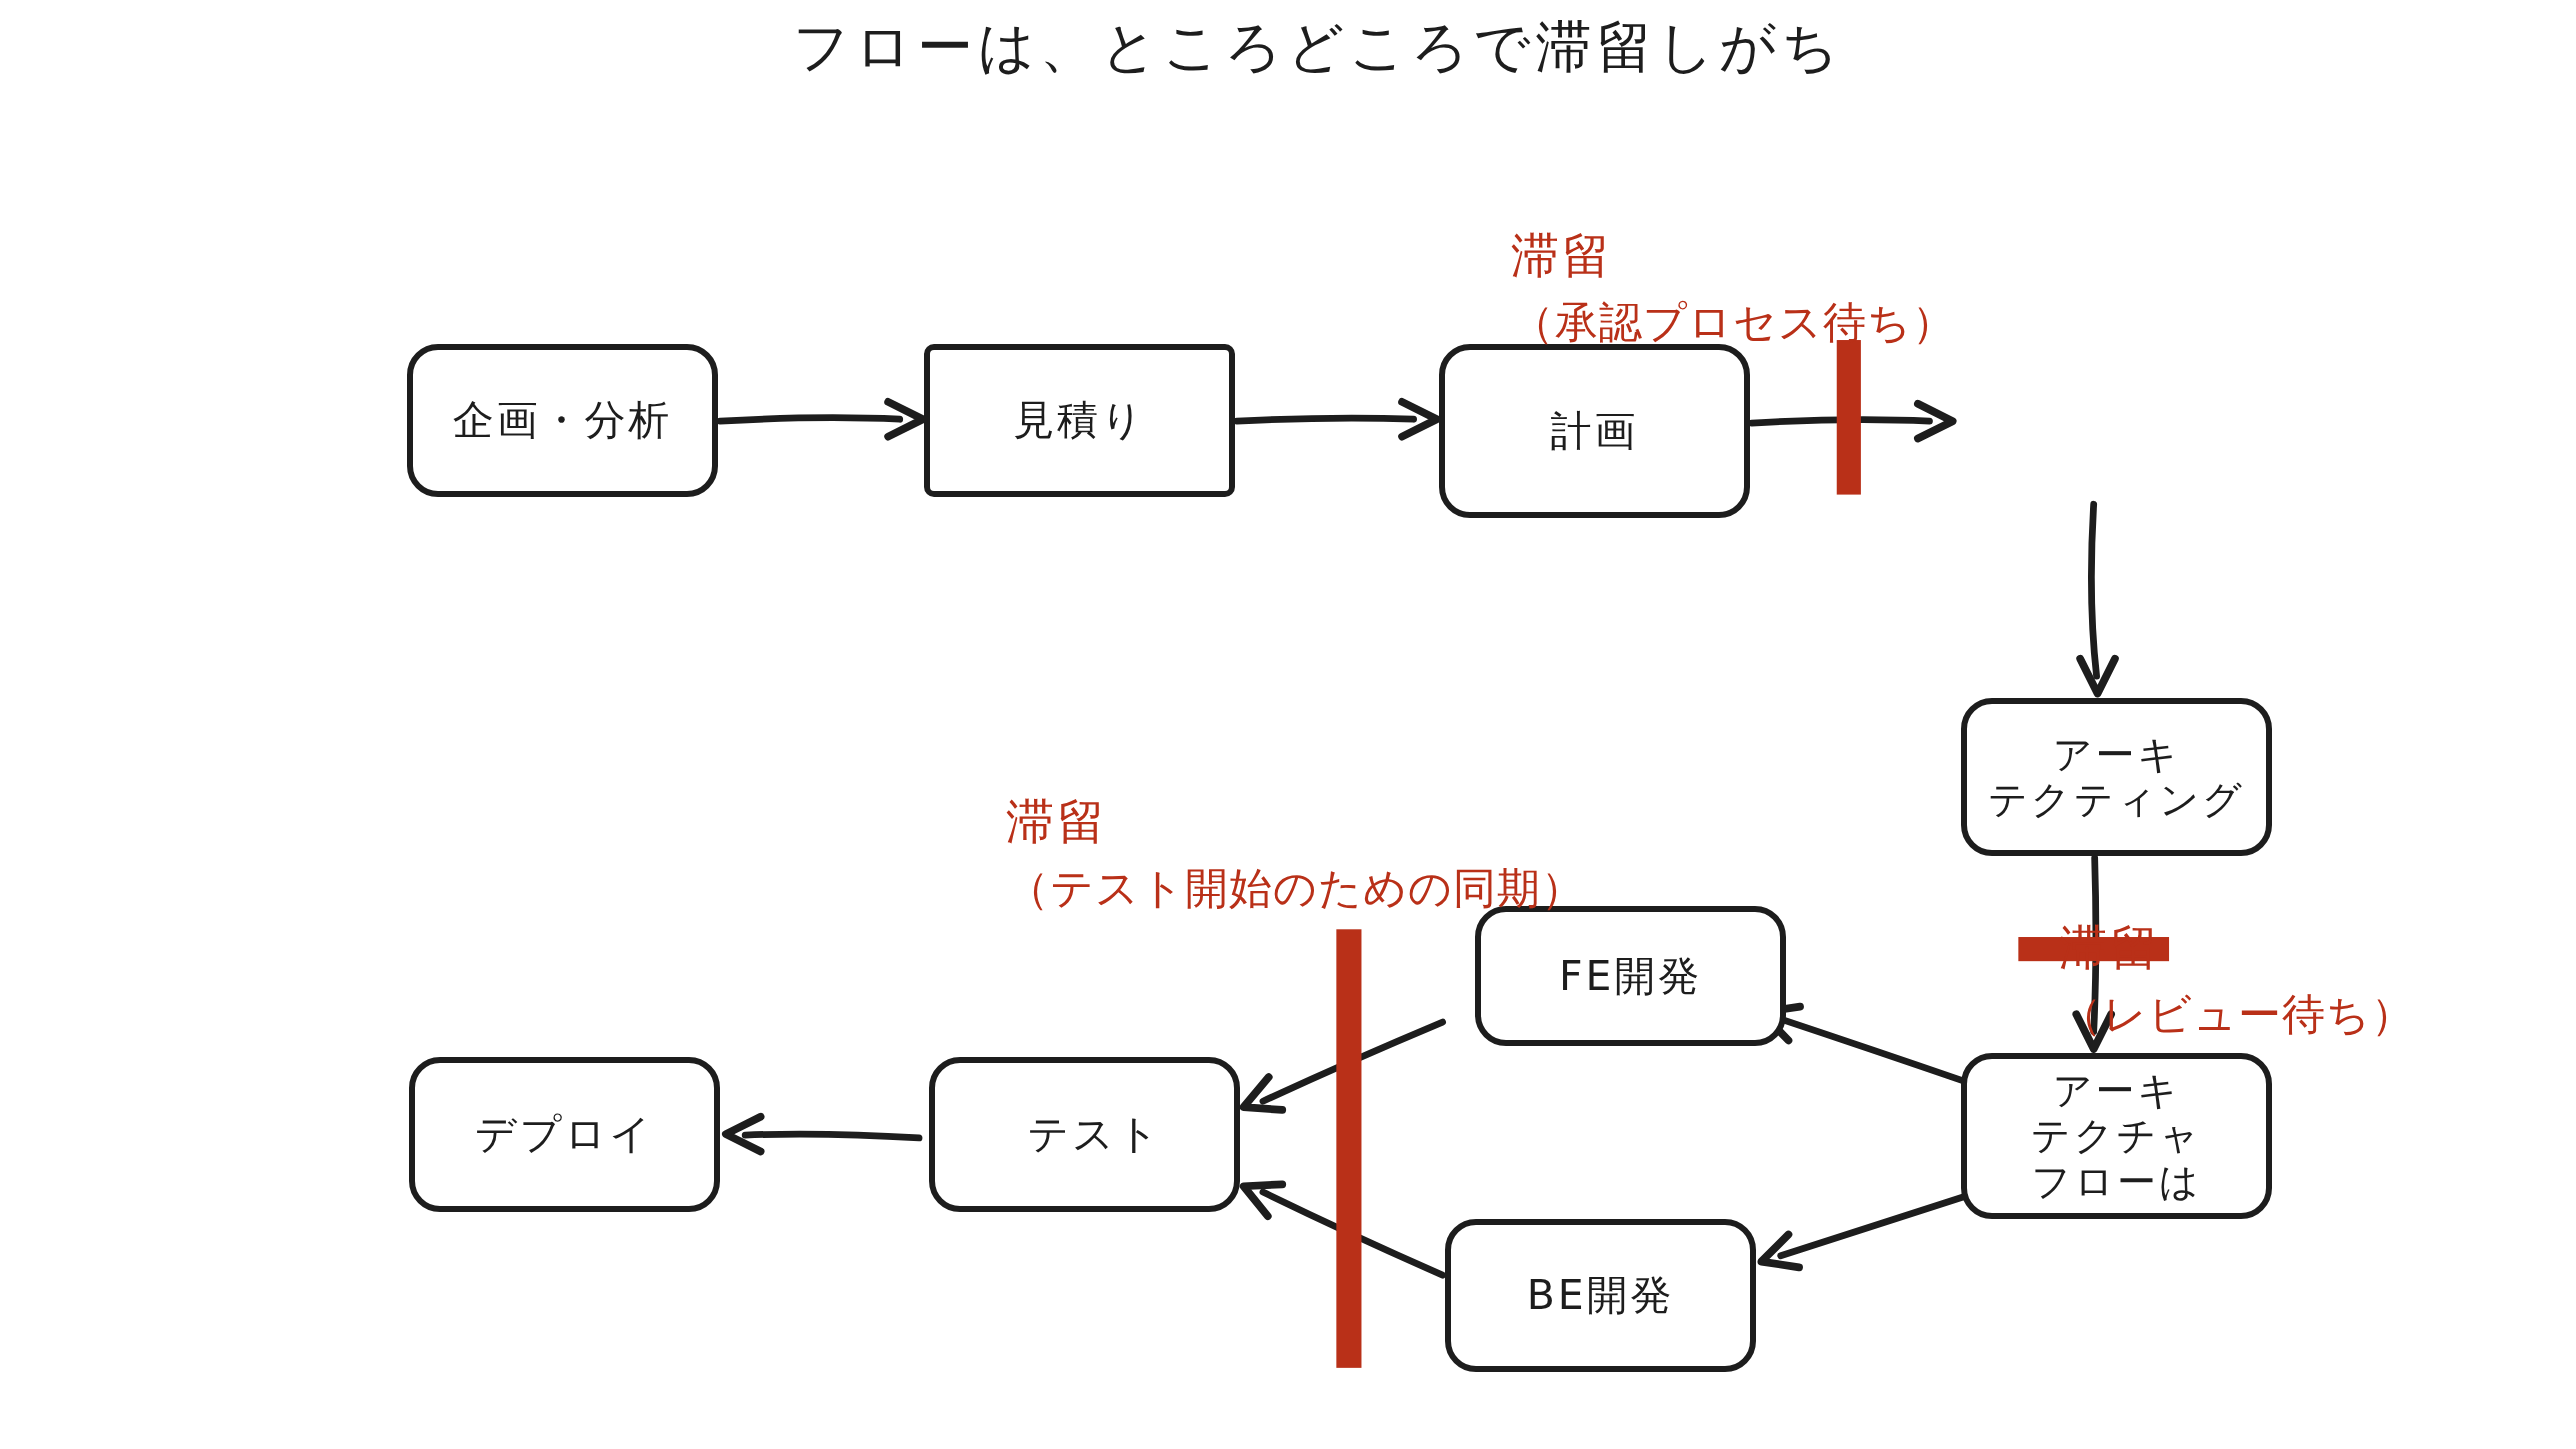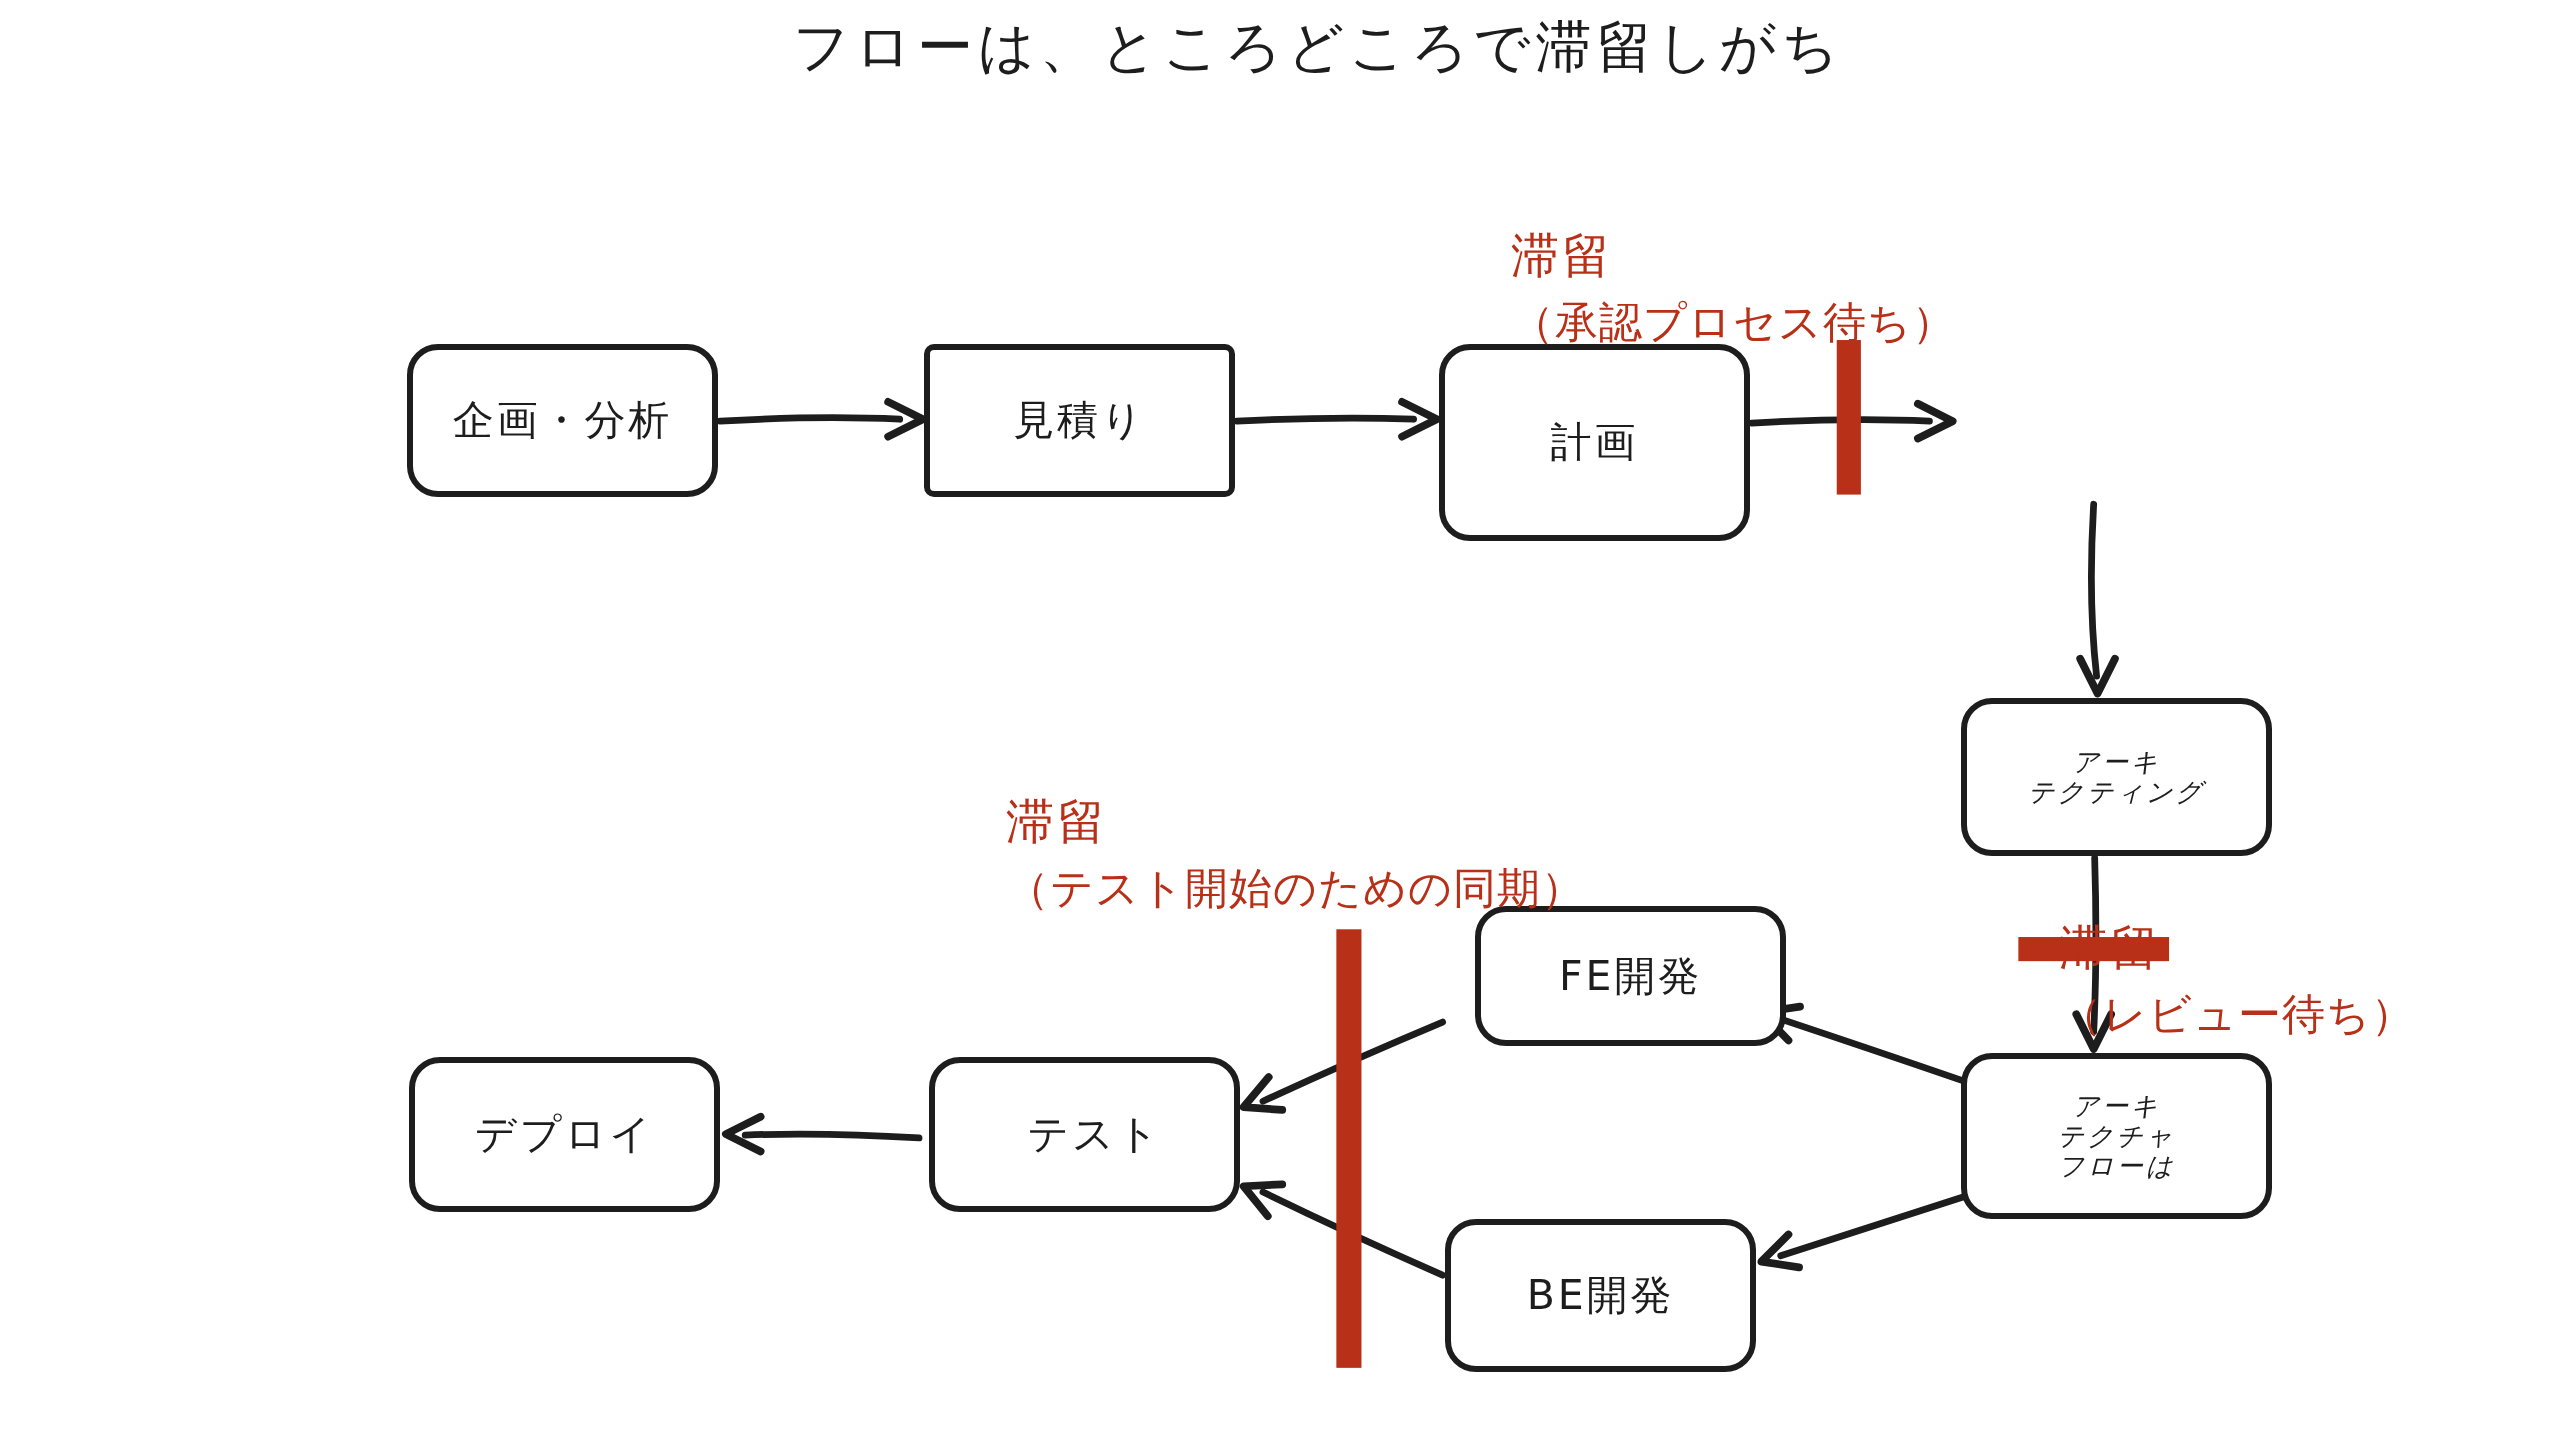--- a/index.html
+++ b/index.html
@@ -61,21 +61,21 @@
     display: flex;
     flex-direction: column;
     align-items: center;
     justify-content: center;
     font-size: 41px;
     letter-spacing: 2.9px;
     line-height: 1.18;
     text-align: center;
     white-space: nowrap;
   }
-  .node.small-text { font-size: 26px; line-height: 1.16; font-style: italic; }
+  .node.small-text { font-size: 39px; line-height: 1.16; }
   .stag {
     position: absolute;
     display: flex;
     flex-direction: column;
     align-items: flex-start;
     color: #b93018;
     text-align: center;
     white-space: nowrap;
   }
   .stag .l1 { font-size: 48px; letter-spacing: 2.9px; }
@@ -137,21 +137,21 @@
   </svg>
 
   <div class="node" style="left:377px; top:344px; width:311px; height:153px;">
     <span>企画・分析</span>
   </div>
 
   <div class="node" style="left:894px; top:344px; width:311px; height:153px;border-radius:10px;">
     <span>見積り</span>
   </div>
 
-  <div class="node" style="left:1409px; top:344px; width:311px; height:197px;">
+  <div class="node" style="left:1409px; top:344px; width:311px; height:174px;">
     <span>計画</span>
   </div>
 
 
   <div class="node small-text" style="left:1931px; top:698px; width:311px; height:158px;">
     <span>アーキ</span>
     <span>テクティング</span>
   </div>
 
   <div class="node small-text" style="left:1931px; top:1053px; width:311px; height:166px;">

